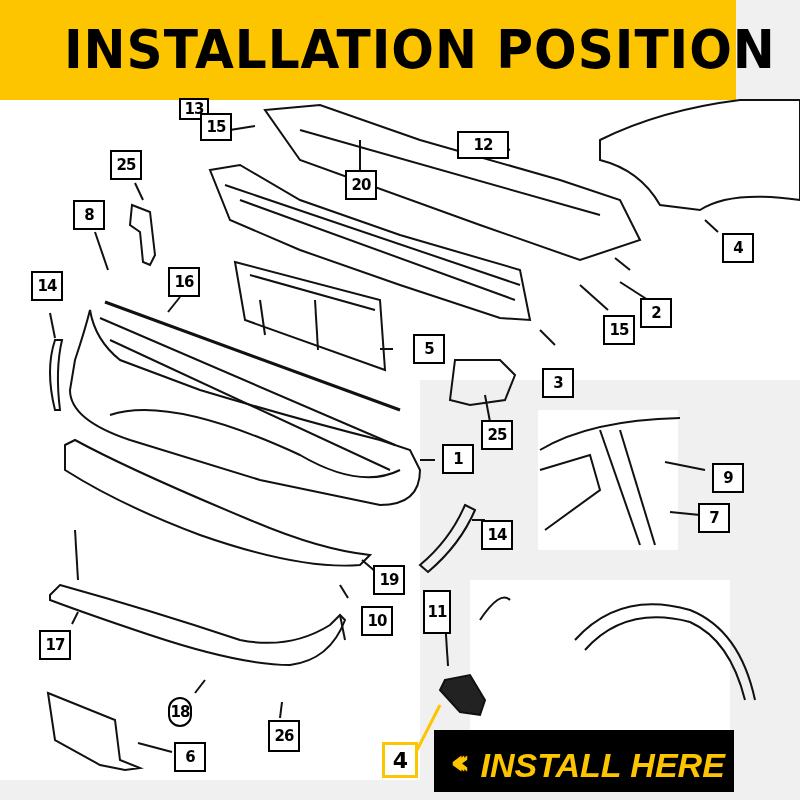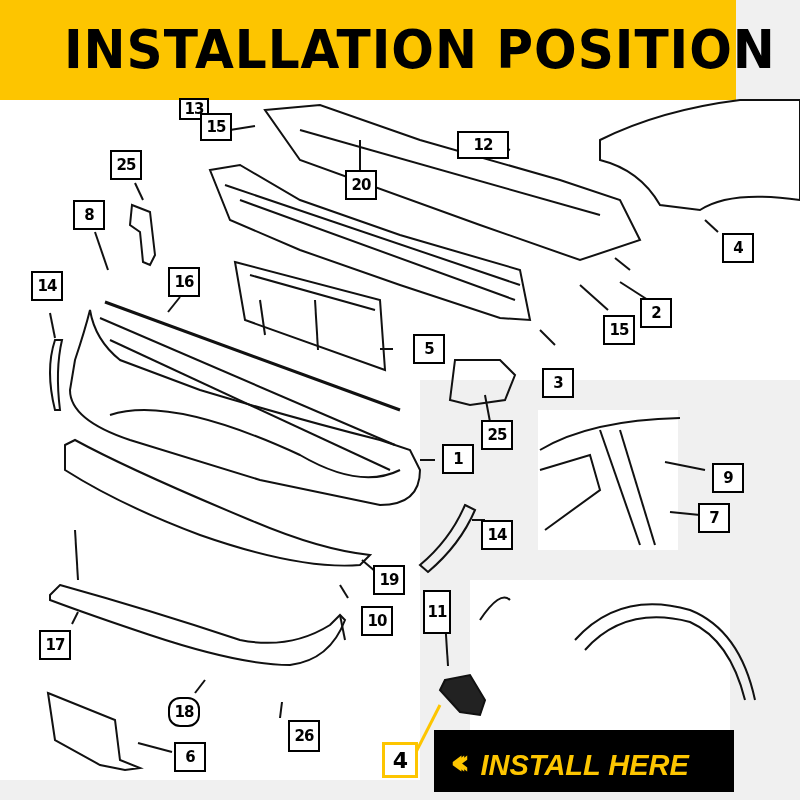--- a/index.html
+++ b/index.html
@@ -5,21 +5,21 @@
   html,body{margin:0;padding:0;}
   body{width:800px;height:800px;position:relative;overflow:hidden;background:#f0f0f0;font-family:"Liberation Sans",sans-serif;}
   .banner{position:absolute;left:0;top:0;width:736px;height:100px;background:#fdc500;}
   .banner-title{position:absolute;left:64px;top:18px;font-family:"DejaVu Sans",sans-serif;font-weight:bold;font-size:54px;letter-spacing:1px;color:#000;white-space:nowrap;transform:scaleX(0.93);transform-origin:left top;}
   .white-area{position:absolute;background:#fff;}
   .callout{position:absolute;border:2.5px solid #000;background:#fff;font-family:"DejaVu Sans",sans-serif;font-weight:bold;color:#000;display:flex;align-items:center;justify-content:center;box-sizing:border-box;font-size:15px;letter-spacing:-1px;}
   .callout.yellow{border-color:#fdc500;border-width:3px;font-size:22px;}
   svg.lines{position:absolute;left:0;top:0;}
   .install{position:absolute;left:434px;top:730px;width:300px;height:62px;background:#000;display:flex;align-items:center;}
   .install-arrows{color:#fdc500;font-size:36px;font-weight:bold;margin-left:16px;letter-spacing:-12px;font-family:"DejaVu Sans",sans-serif;}
-  .install-label{color:#fdc500;font-style:italic;font-weight:bold;font-size:29px;margin-left:22px;font-family:"Liberation Sans",sans-serif;margin-top:8px;}
+  .install-label{color:#fdc500;font-style:italic;font-weight:bold;font-size:34px;margin-left:22px;font-family:"Liberation Sans",sans-serif;margin-top:8px;}
 </style>
 </head>
 <body>
 
 <div class="banner">
   <div class="banner-title">INSTALLATION POSITION</div>
 </div>
 
 <div>
   <div class="white-area" style="left:0;top:100px;width:800px;height:280px;"></div>
@@ -119,22 +119,22 @@
   <div class="callout" style="left:542px;top:368px;width:32px;height:30px;">3</div>
   <div class="callout" style="left:481px;top:420px;width:32px;height:30px;">25</div>
   <div class="callout" style="left:442px;top:444px;width:32px;height:30px;">1</div>
   <div class="callout" style="left:712px;top:463px;width:32px;height:30px;">9</div>
   <div class="callout" style="left:698px;top:503px;width:32px;height:30px;">7</div>
   <div class="callout" style="left:481px;top:520px;width:32px;height:30px;">14</div>
   <div class="callout" style="left:373px;top:565px;width:32px;height:30px;">19</div>
   <div class="callout" style="left:361px;top:606px;width:32px;height:30px;">10</div>
   <div class="callout" style="left:39px;top:630px;width:32px;height:30px;">17</div>
   <div class="callout" style="left:423px;top:590px;width:28px;height:44px;">11</div>
-  <div class="callout" style="left:168px;top:697px;width:32px;height:30px;border-radius:12px;">18</div>
-  <div class="callout" style="left:268px;top:720px;width:32px;height:32px;margin-left:20px;">26</div>
+  <div class="callout" style="left:168px;top:697px;width:24px;height:30px;border-radius:12px;">18</div>
+  <div class="callout" style="left:268px;top:720px;width:32px;height:32px;">26</div>
   <div class="callout" style="left:174px;top:742px;width:32px;height:30px;">6</div>
   <div class="callout yellow" style="left:382px;top:742px;width:36px;height:36px;">4</div>
 </div>
 
 <div class="install">
   <span class="install-arrows">‹‹‹</span>
   <span class="install-label">INSTALL HERE</span>
 </div>
 
 </body></html>

